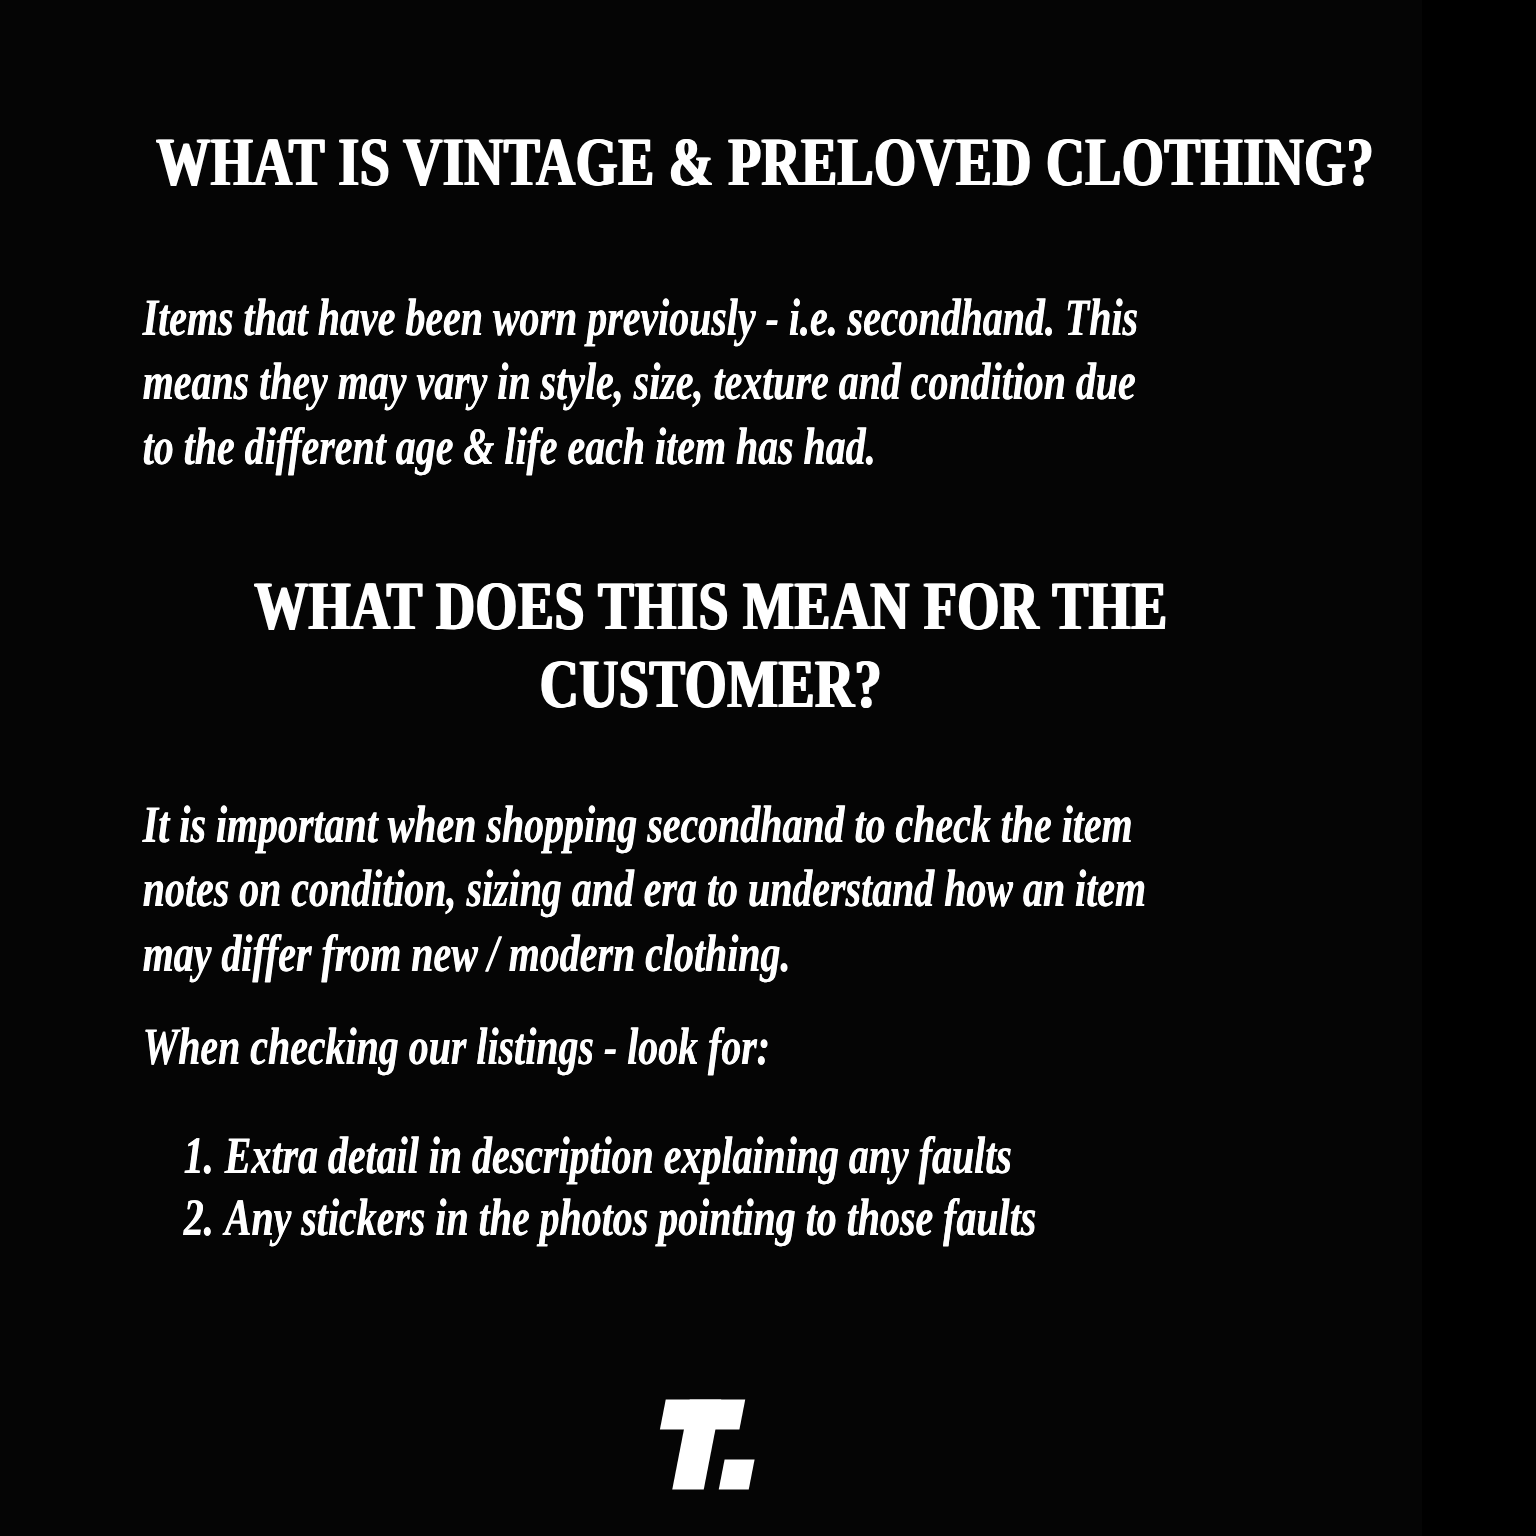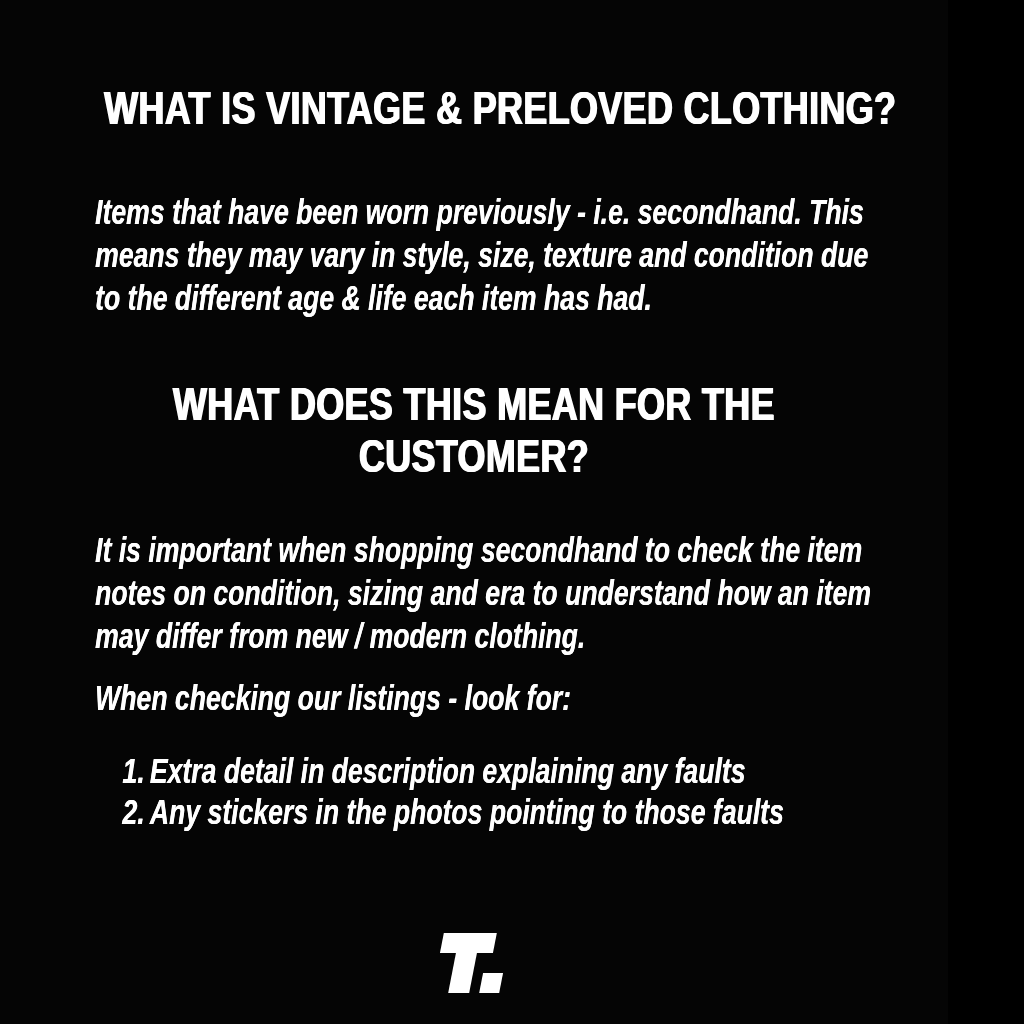--- a/index.html
+++ b/index.html
@@ -6,21 +6,21 @@
     margin: 0;
     padding: 0;
     background: #000000;
   }
   .canvas {
     position: relative;
     width: 948px;
     height: 1024px;
     background: #050505;
     overflow: hidden;
-    font-family: Liberation Sans, sans-serif;
+    font-family: Liberation Serif, serif;
     color: #ffffff;
   }
   
   .heading {
     position: absolute;
     left: 0;
     right: 0;
     text-align: center;
     font-weight: 700;
     font-size: 46px;

